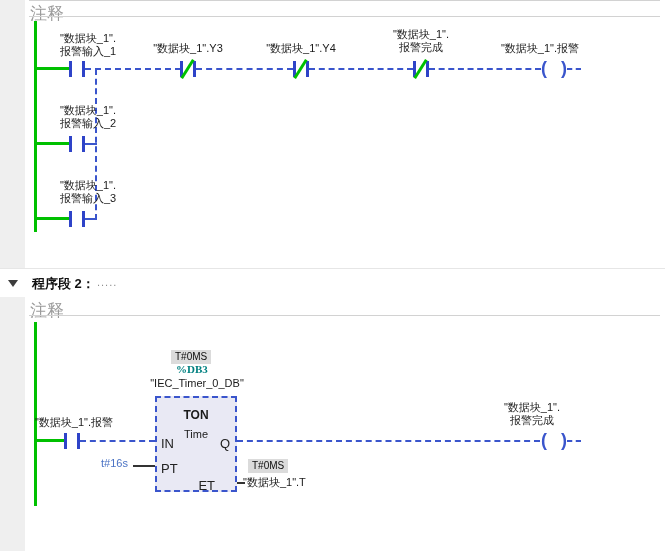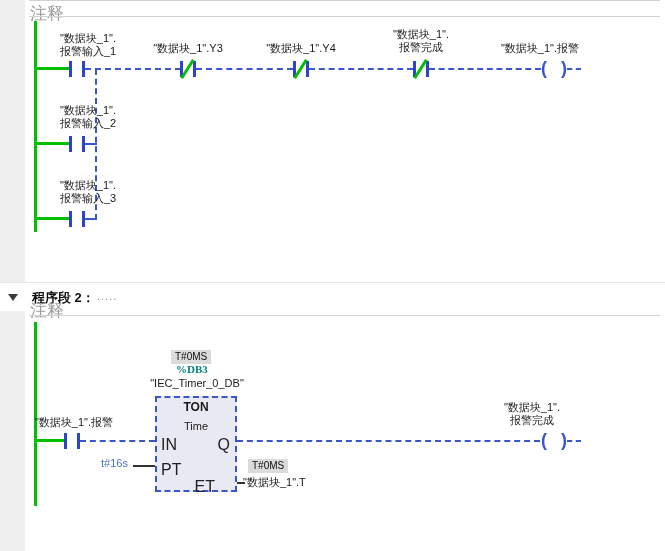--- a/index.html
+++ b/index.html
@@ -23,23 +23,23 @@
   .lbl .ln{display:block;}
   .lbl2{position:absolute;font-size:11px;color:#1a1a1a;white-space:nowrap;}
   .coil{position:absolute;width:26px;height:20px;color:#3a55cc;font-size:18px;line-height:20px;font-weight:bold;}
   .coil::before{content:"(";position:absolute;left:0;top:-1px;}
   .coil::after{content:")";position:absolute;right:0;top:-1px;}
   .badge{position:absolute;background:#dbdbdb;color:#0d0d0d;font-size:10px;line-height:12px;padding:1px 4px;white-space:nowrap;}
   .dbaddr{position:absolute;color:#008080;font-weight:bold;font-size:11px;white-space:nowrap;font-family:Liberation Serif, serif;}
   .ptval{position:absolute;color:#4a72c4;font-size:11px;white-space:nowrap;}
   .blackline{position:absolute;height:2px;background:#333;}
   .block{position:absolute;background:#e9e9f4;border:2px dashed #3a55cc;box-sizing:border-box;}
-  .block .btitle{text-align:center;font-weight:bold;font-size:12px;margin-top:2px;}
+  .block .btitle{text-align:center;font-weight:bold;font-size:12px;margin-top:10px;}
   .block .btype{text-align:center;font-weight:400;font-size:11px;margin-top:6px;}
-  .pin{position:absolute;font-size:16px;color:#222;text-align:center;}
+  .pin{position:absolute;font-size:13px;color:#222;text-align:center;}
   .nethead{position:absolute;left:0;width:665px;background:#ffffff;border-top:1px solid #e6e6e6;}
   .tri{position:absolute;width:0;height:0;border-left:5px solid transparent;border-right:5px solid transparent;border-top:7px solid #3c3c3c;cursor:pointer;}
   .nettitle{position:absolute;font-size:13px;font-weight:bold;color:#111;white-space:nowrap;}
   .netdots{position:absolute;font-size:11px;color:#8f8f8f;letter-spacing:1px;white-space:nowrap;}
 </style>
 </head>
 <body>
 
 <div id="screen">
 
@@ -113,21 +113,21 @@
   <div class="contact" style="left:69px;top:211px">
     <div class="b l"></div>
     <div class="b r"></div>
   </div>
   <div class="lbl" style="left:88px;top:179px">
     <span class="ln">"数据块_1".</span>
     <span class="ln">报警输入_3</span>
   </div>
   <div class="dline" style="left:85px;top:218px;width:12px"></div>
 
-  <div class="nethead" style="top:282px;height:28px">
+  <div class="nethead" style="top:268px;height:28px">
     <div class="tri" style="left:8px;top:11px"></div>
     <div class="nettitle" style="left:32px;top:6px">程序段 2：</div>
     <div class="netdots" style="left:97px;top:7px">.....</div>
   </div>
 
   <div class="comment" style="left:30px;top:299px">注释</div>
   <div class="sep" style="left:29px;top:315px;width:631px"></div>
 
   <div class="rail" style="left:34px;top:322px;height:184px"></div>
 

